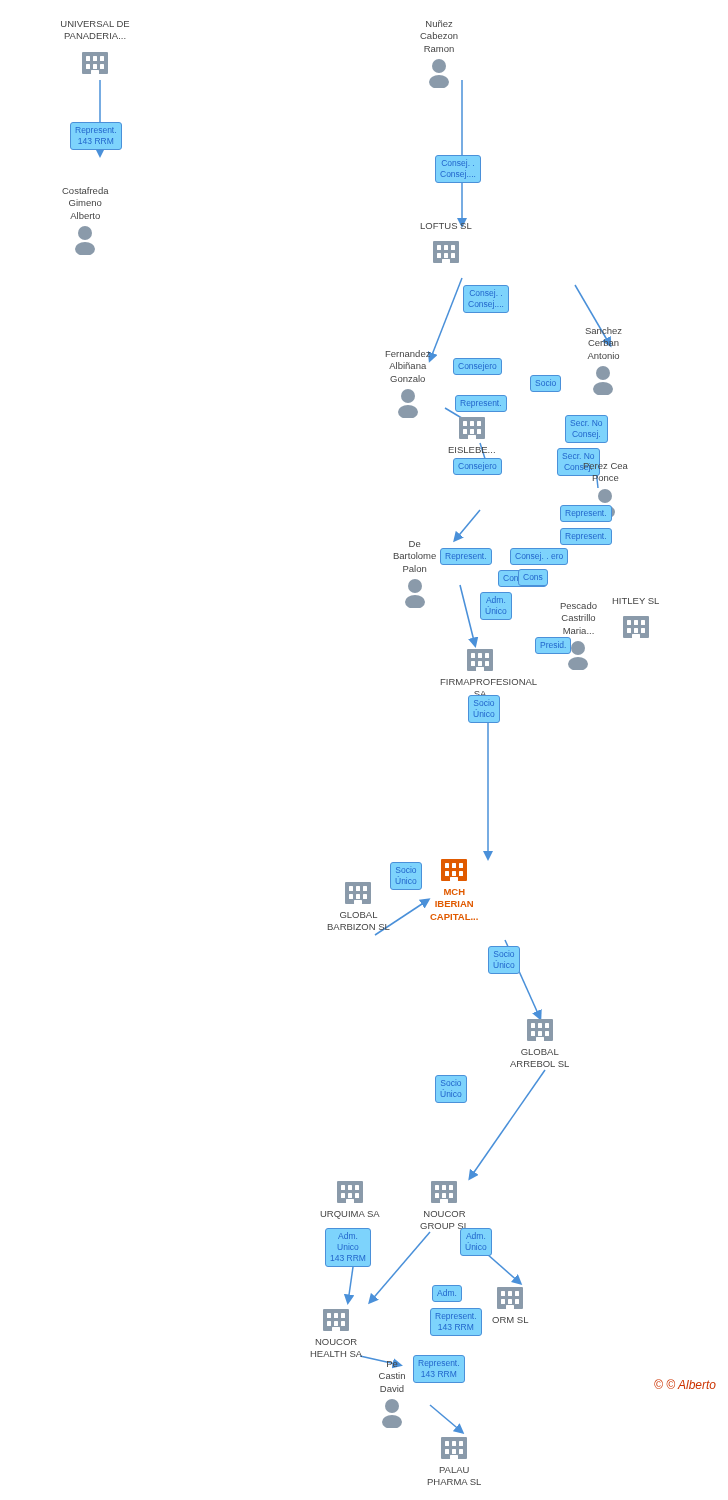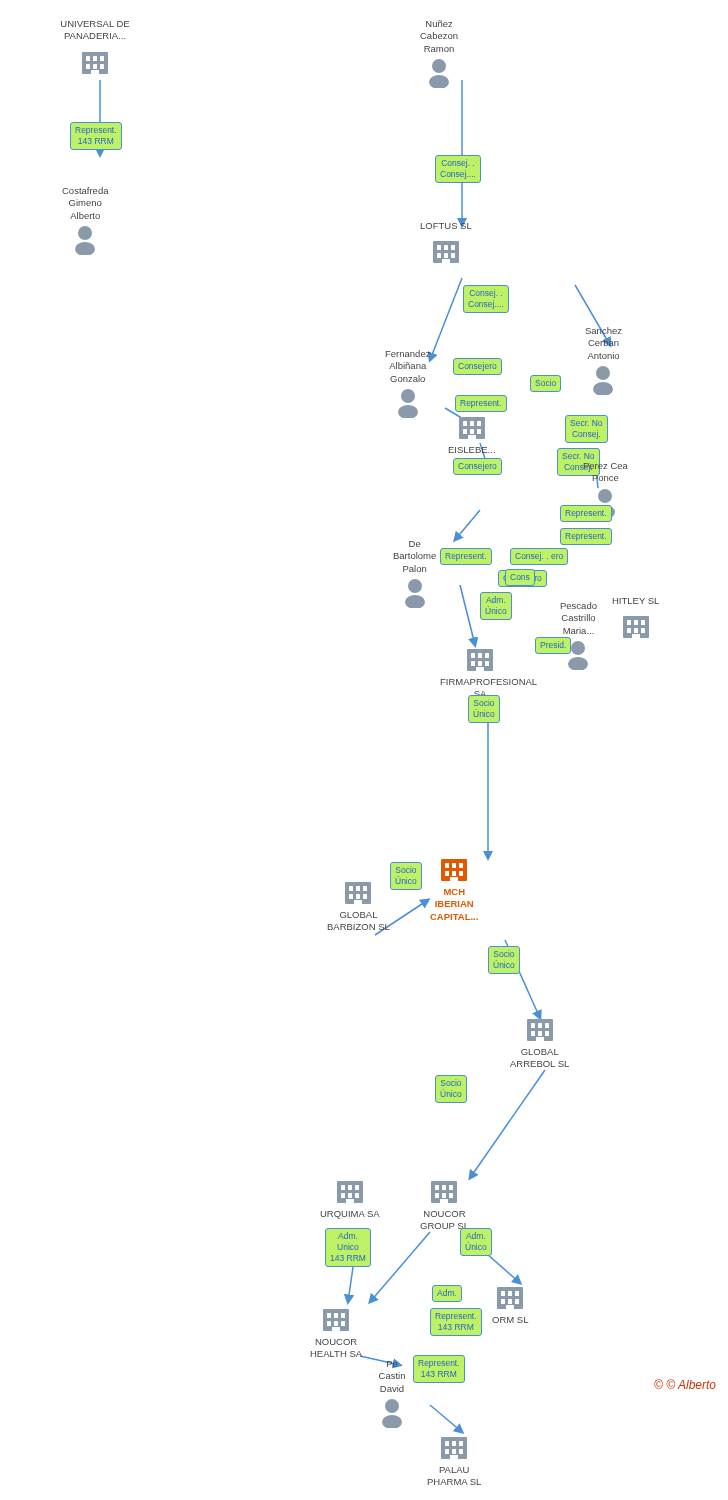--- a/index.html
+++ b/index.html
@@ -47,21 +47,21 @@
       height: 34px;
       display: flex;
       align-items: center;
       justify-content: center;
     }
     .person-icon svg {
       width: 32px;
       height: 32px;
     }
     .relation-badge {
-      background: #bef264;
+      background: #7dd3fc;
       border: 1.5px solid #4a90d9;
       border-radius: 3px;
       color: #2266cc;
       font-size: 8.5px;
       padding: 2px 4px;
       text-align: center;
       line-height: 1.3;
       white-space: nowrap;
       cursor: pointer;
     }
@@ -261,21 +261,21 @@
       </svg>
     </div>
   </div>
 
   <div class="relation-badge" style="position:absolute;left:440px;top:548px;">Represent.</div>
 
   <div class="relation-badge" style="position:absolute;left:510px;top:548px;">Consej. . ero</div>
 
   <div class="relation-badge" style="position:absolute;left:498px;top:570px;">Consejero</div>
 
-  <div class="relation-badge" style="position:absolute;left:505px;top:569px;">Cons</div>
+  <div class="relation-badge" style="position:absolute;left:518px;top:569px;">Cons</div>
 
   <div class="relation-badge" style="position:absolute;left:480px;top:592px;">Adm.<br>Único</div>
 
   <div class="relation-badge" style="position:absolute;left:535px;top:592px;margin-top:45px;">Presid.</div>
 
   <div class="node" style="left:520px;top:600px;margin-left:40px;">
     <div class="node-label">Pescado<br>Castrillo<br>Maria...</div>
     <div class="person-icon">
       <svg viewBox="0 0 32 32" fill="none">
         <circle cx="16" cy="10" r="7" fill="#8a9aaa"></circle>

